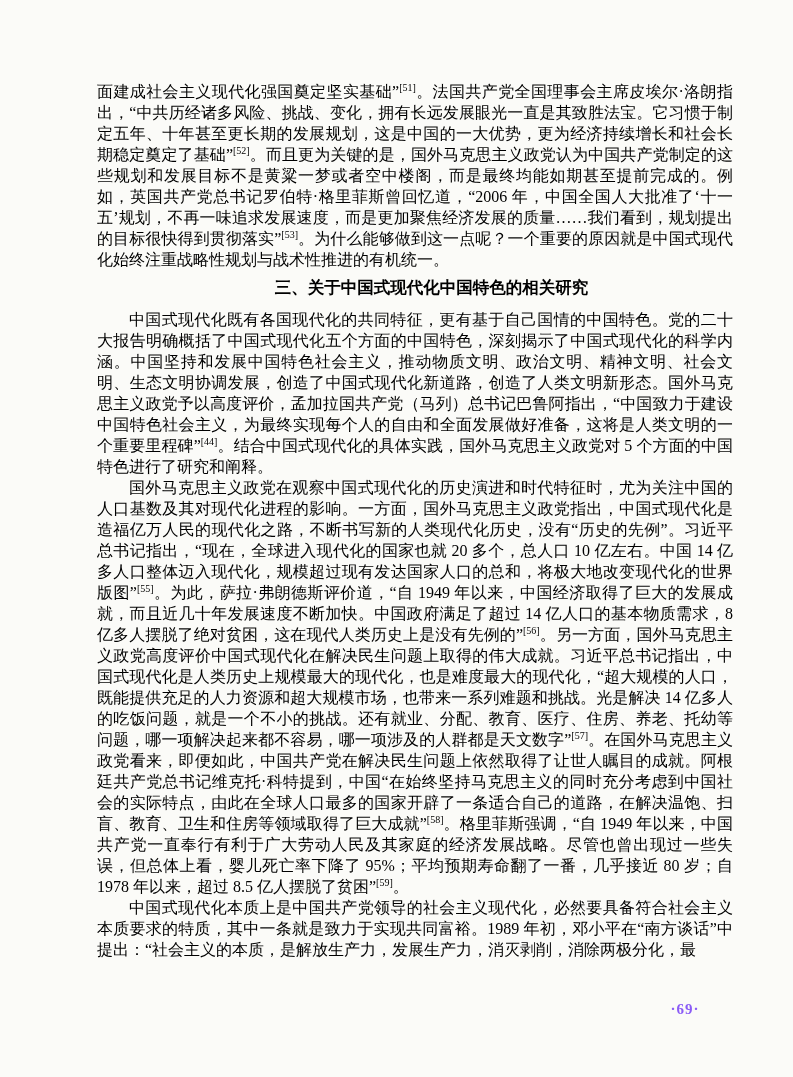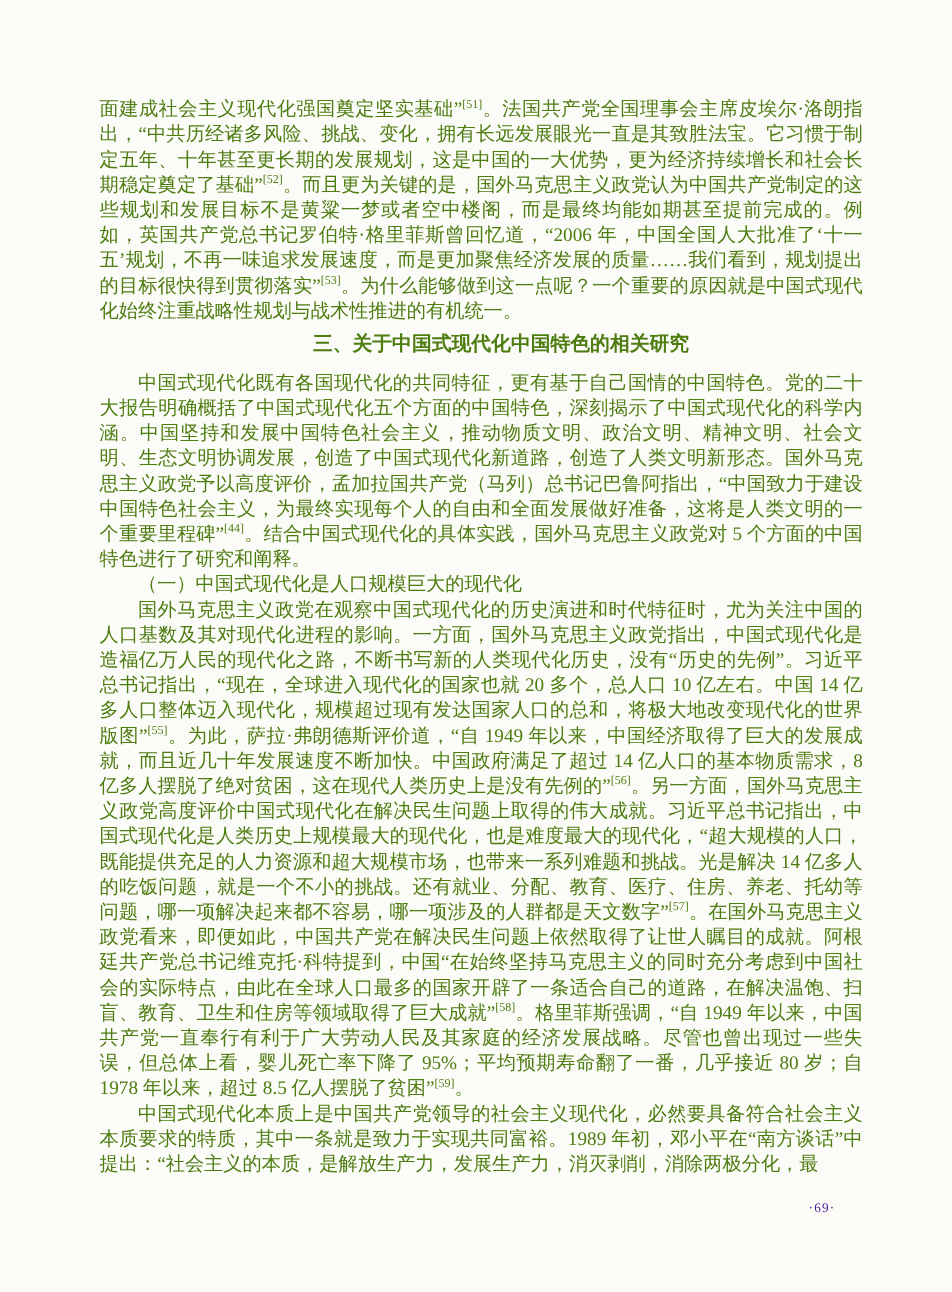--- a/index.html
+++ b/index.html
@@ -9,26 +9,26 @@
   .page {
     position: relative;
     width: 793px;
     height: 1077px;
     background: #fbfbf8;
     overflow: hidden;
     font-family: "Liberation Serif", serif;
   }
   .body-text {
     position: absolute;
-    left: 83px;
+    left: 97px;
     top: 81px;
     width: 636px;
     font-size: 16px;
     line-height: 21px;
-    color: #4d7c0f;
+    color: #000000;
     text-align: justify;
   }
   .block {
     margin: 0;
   }
   .block.paragraph.indent {
     text-indent: 2em;
   }
   .block.subheading {
     text-indent: 2em;
@@ -45,31 +45,31 @@
     font-size: 10px;
     line-height: 0;
     vertical-align: super;
   }
   .page-number {
     position: absolute;
     left: 640px;
     top: 1001px;
     width: 90px;
     text-align: center;
-    font-size: 11px;
-    color: #4c1d95;
+    font-size: 15px;
+    color: #8b5cf6;
     letter-spacing: 1px;
+    font-weight: bold;
   }
 </style>
 </head>
 <body>
 
 <div class="page" style="background: rgb(251, 251, 248); color: rgb(31, 31, 31);">
   <div class="body-text">
       <div class="block paragraph">面建成社会主义现代化强国奠定坚实基础”<sup class="cite">[51]</sup>。法国共产党全国理事会主席皮埃尔·洛朗指出，“中共历经诸多风险、挑战、变化，拥有长远发展眼光一直是其致胜法宝。它习惯于制定五年、十年甚至更长期的发展规划，这是中国的一大优势，更为经济持续增长和社会长期稳定奠定了基础”<sup class="cite">[52]</sup>。而且更为关键的是，国外马克思主义政党认为中国共产党制定的这些规划和发展目标不是黄粱一梦或者空中楼阁，而是最终均能如期甚至提前完成的。例如，英国共产党总书记罗伯特·格里菲斯曾回忆道，“2006 年，中国全国人大批准了‘十一五’规划，不再一味追求发展速度，而是更加聚焦经济发展的质量……我们看到，规划提出的目标很快得到贯彻落实”<sup class="cite">[53]</sup>。为什么能够做到这一点呢？一个重要的原因就是中国式现代化始终注重战略性规划与战术性推进的有机统一。</div>
       <div class="block heading indent">三、关于中国式现代化中国特色的相关研究</div>
       <div class="block paragraph indent">中国式现代化既有各国现代化的共同特征，更有基于自己国情的中国特色。党的二十大报告明确概括了中国式现代化五个方面的中国特色，深刻揭示了中国式现代化的科学内涵。中国坚持和发展中国特色社会主义，推动物质文明、政治文明、精神文明、社会文明、生态文明协调发展，创造了中国式现代化新道路，创造了人类文明新形态。国外马克思主义政党予以高度评价，孟加拉国共产党（马列）总书记巴鲁阿指出，“中国致力于建设中国特色社会主义，为最终实现每个人的自由和全面发展做好准备，这将是人类文明的一个重要里程碑”<sup class="cite">[44]</sup>。结合中国式现代化的具体实践，国外马克思主义政党对 5 个方面的中国特色进行了研究和阐释。</div>
-      <div class="block subheading indent">（一）中国式现代化是人口规模巨大的现代化</div>
       <div class="block paragraph indent">国外马克思主义政党在观察中国式现代化的历史演进和时代特征时，尤为关注中国的人口基数及其对现代化进程的影响。一方面，国外马克思主义政党指出，中国式现代化是造福亿万人民的现代化之路，不断书写新的人类现代化历史，没有“历史的先例”。习近平总书记指出，“现在，全球进入现代化的国家也就 20 多个，总人口 10 亿左右。中国 14 亿多人口整体迈入现代化，规模超过现有发达国家人口的总和，将极大地改变现代化的世界版图”<sup class="cite">[55]</sup>。为此，萨拉·弗朗德斯评价道，“自 1949 年以来，中国经济取得了巨大的发展成就，而且近几十年发展速度不断加快。中国政府满足了超过 14 亿人口的基本物质需求，8 亿多人摆脱了绝对贫困，这在现代人类历史上是没有先例的”<sup class="cite">[56]</sup>。另一方面，国外马克思主义政党高度评价中国式现代化在解决民生问题上取得的伟大成就。习近平总书记指出，中国式现代化是人类历史上规模最大的现代化，也是难度最大的现代化，“超大规模的人口，既能提供充足的人力资源和超大规模市场，也带来一系列难题和挑战。光是解决 14 亿多人的吃饭问题，就是一个不小的挑战。还有就业、分配、教育、医疗、住房、养老、托幼等问题，哪一项解决起来都不容易，哪一项涉及的人群都是天文数字”<sup class="cite">[57]</sup>。在国外马克思主义政党看来，即便如此，中国共产党在解决民生问题上依然取得了让世人瞩目的成就。阿根廷共产党总书记维克托·科特提到，中国“在始终坚持马克思主义的同时充分考虑到中国社会的实际特点，由此在全球人口最多的国家开辟了一条适合自己的道路，在解决温饱、扫盲、教育、卫生和住房等领域取得了巨大成就”<sup class="cite">[58]</sup>。格里菲斯强调，“自 1949 年以来，中国共产党一直奉行有利于广大劳动人民及其家庭的经济发展战略。尽管也曾出现过一些失误，但总体上看，婴儿死亡率下降了 95%；平均预期寿命翻了一番，几乎接近 80 岁；自 1978 年以来，超过 8.5 亿人摆脱了贫困”<sup class="cite">[59]</sup>。</div>
       <div class="block paragraph indent">中国式现代化本质上是中国共产党领导的社会主义现代化，必然要具备符合社会主义本质要求的特质，其中一条就是致力于实现共同富裕。1989 年初，邓小平在“南方谈话”中提出：“社会主义的本质，是解放生产力，发展生产力，消灭剥削，消除两极分化，最</div>
     </div>
   <div class="page-number">·69·</div>
 </div>
 
 </body></html>

